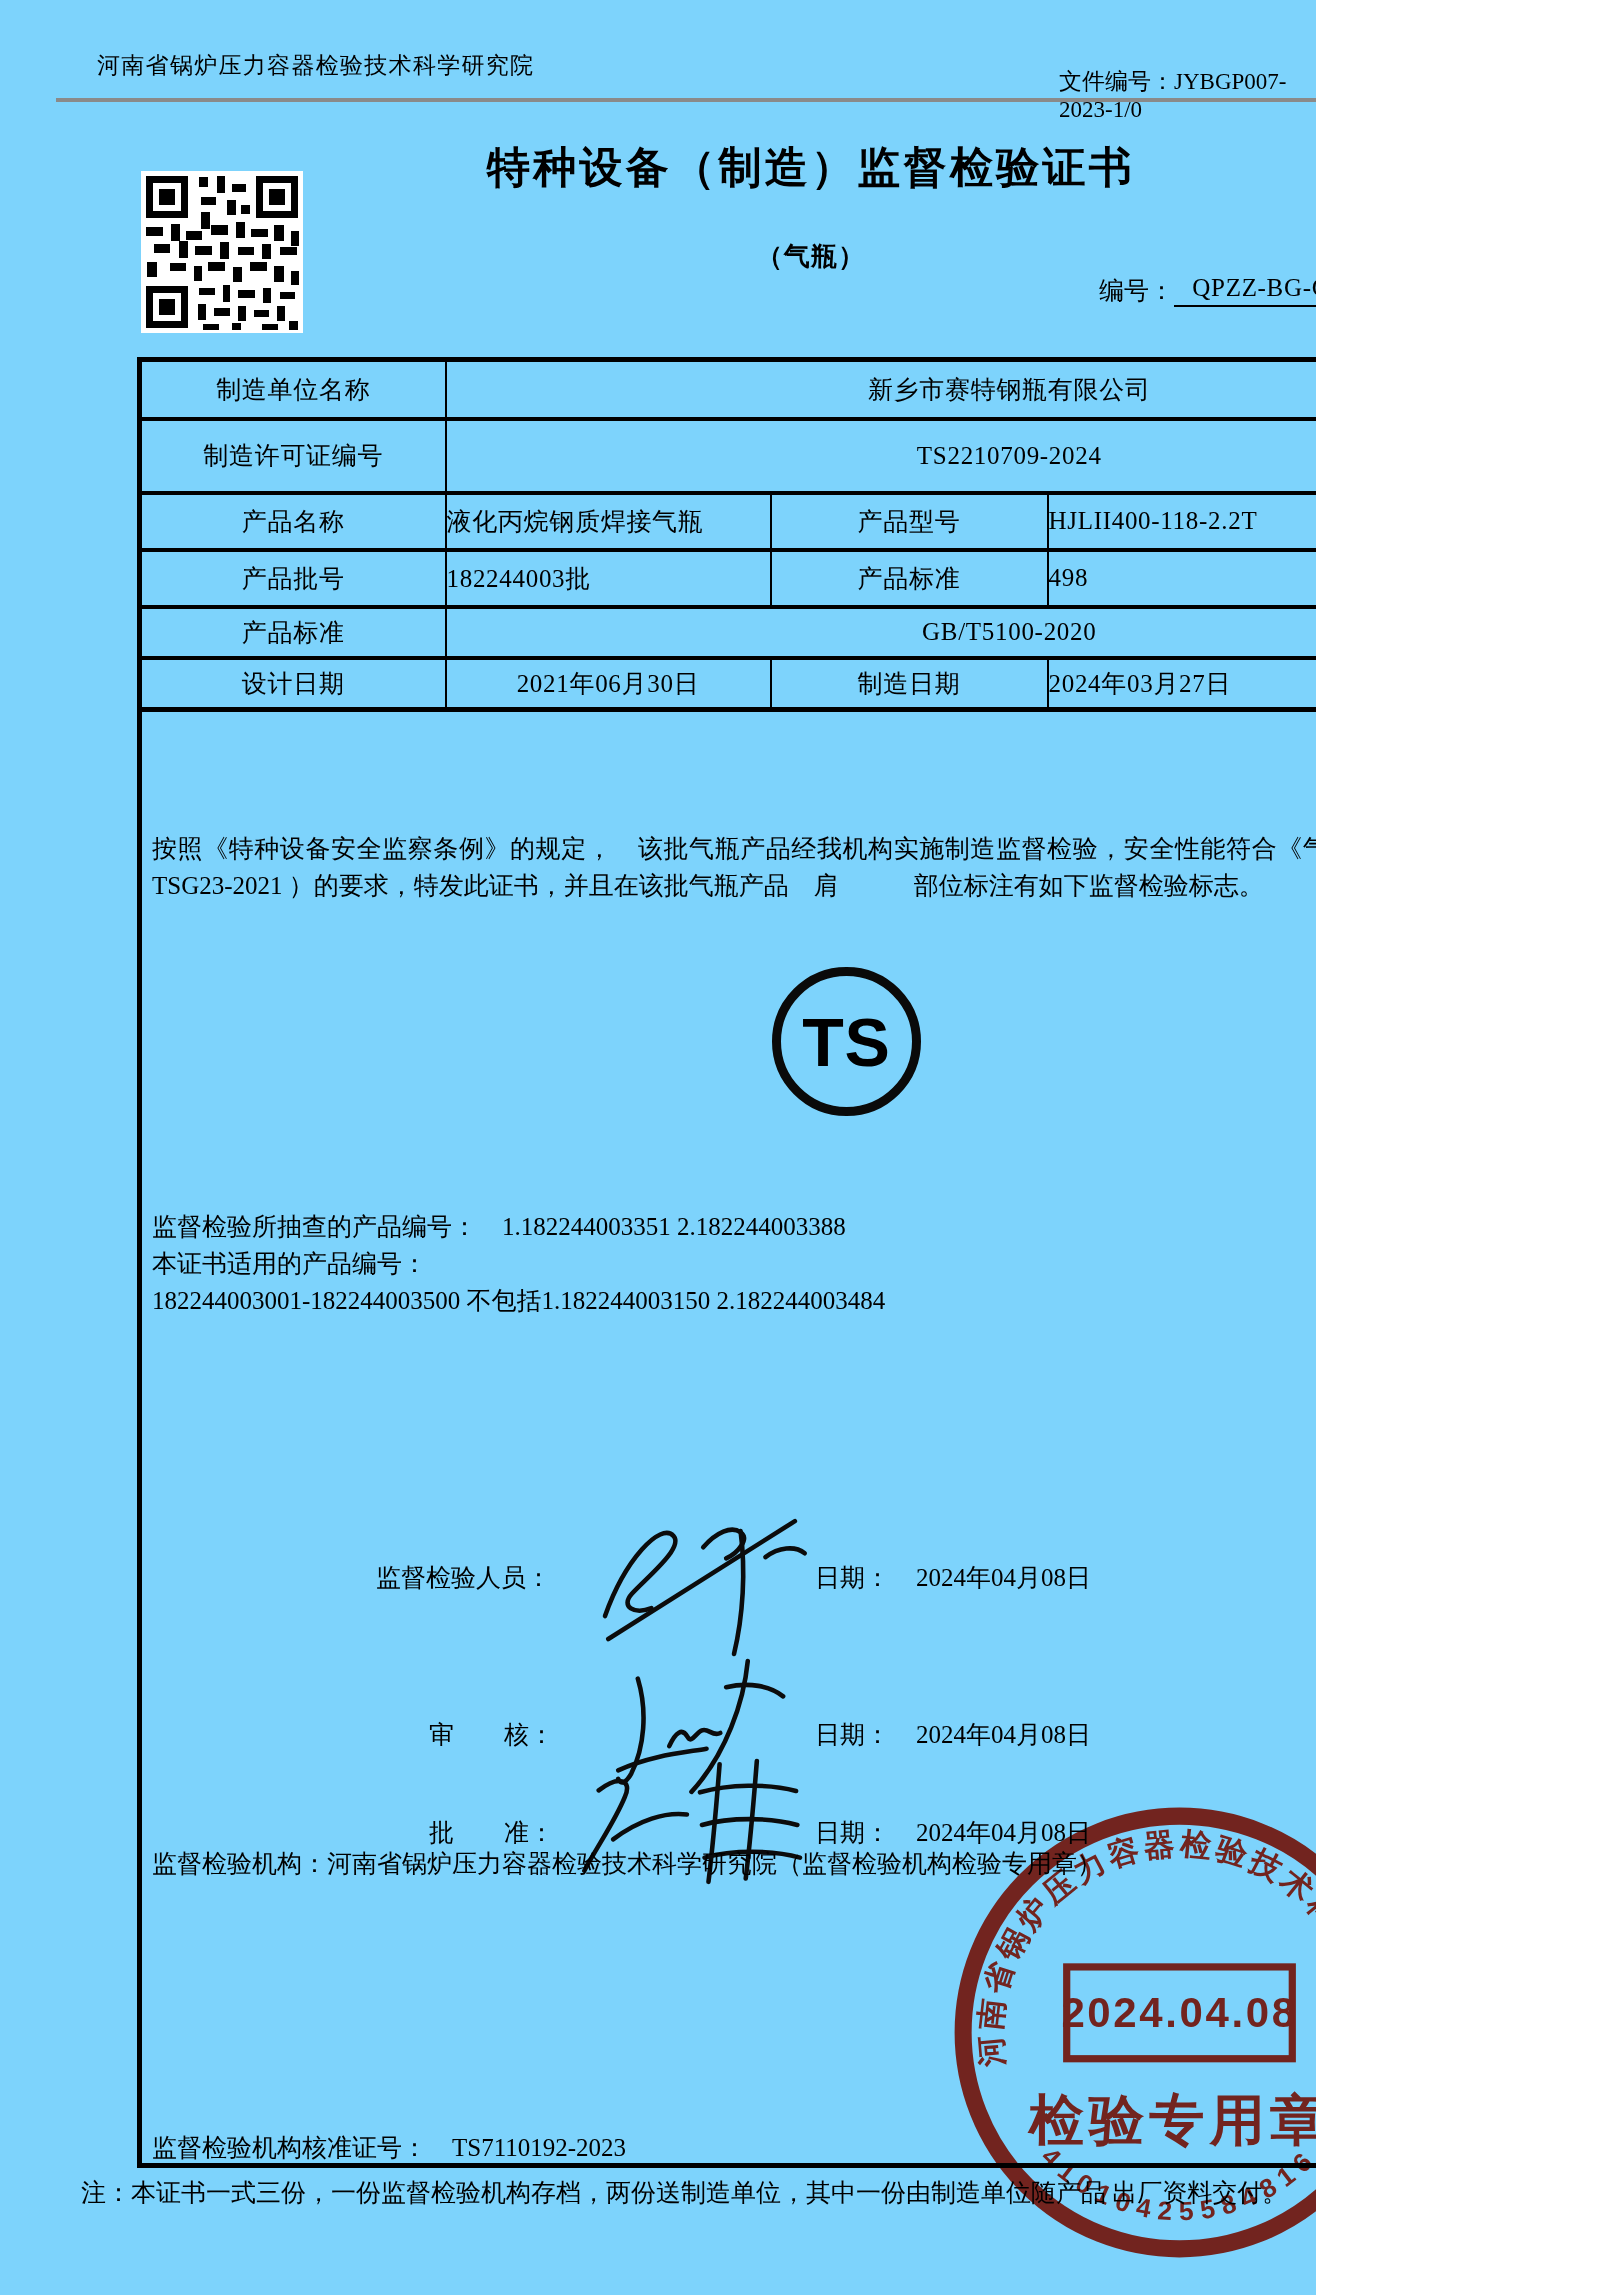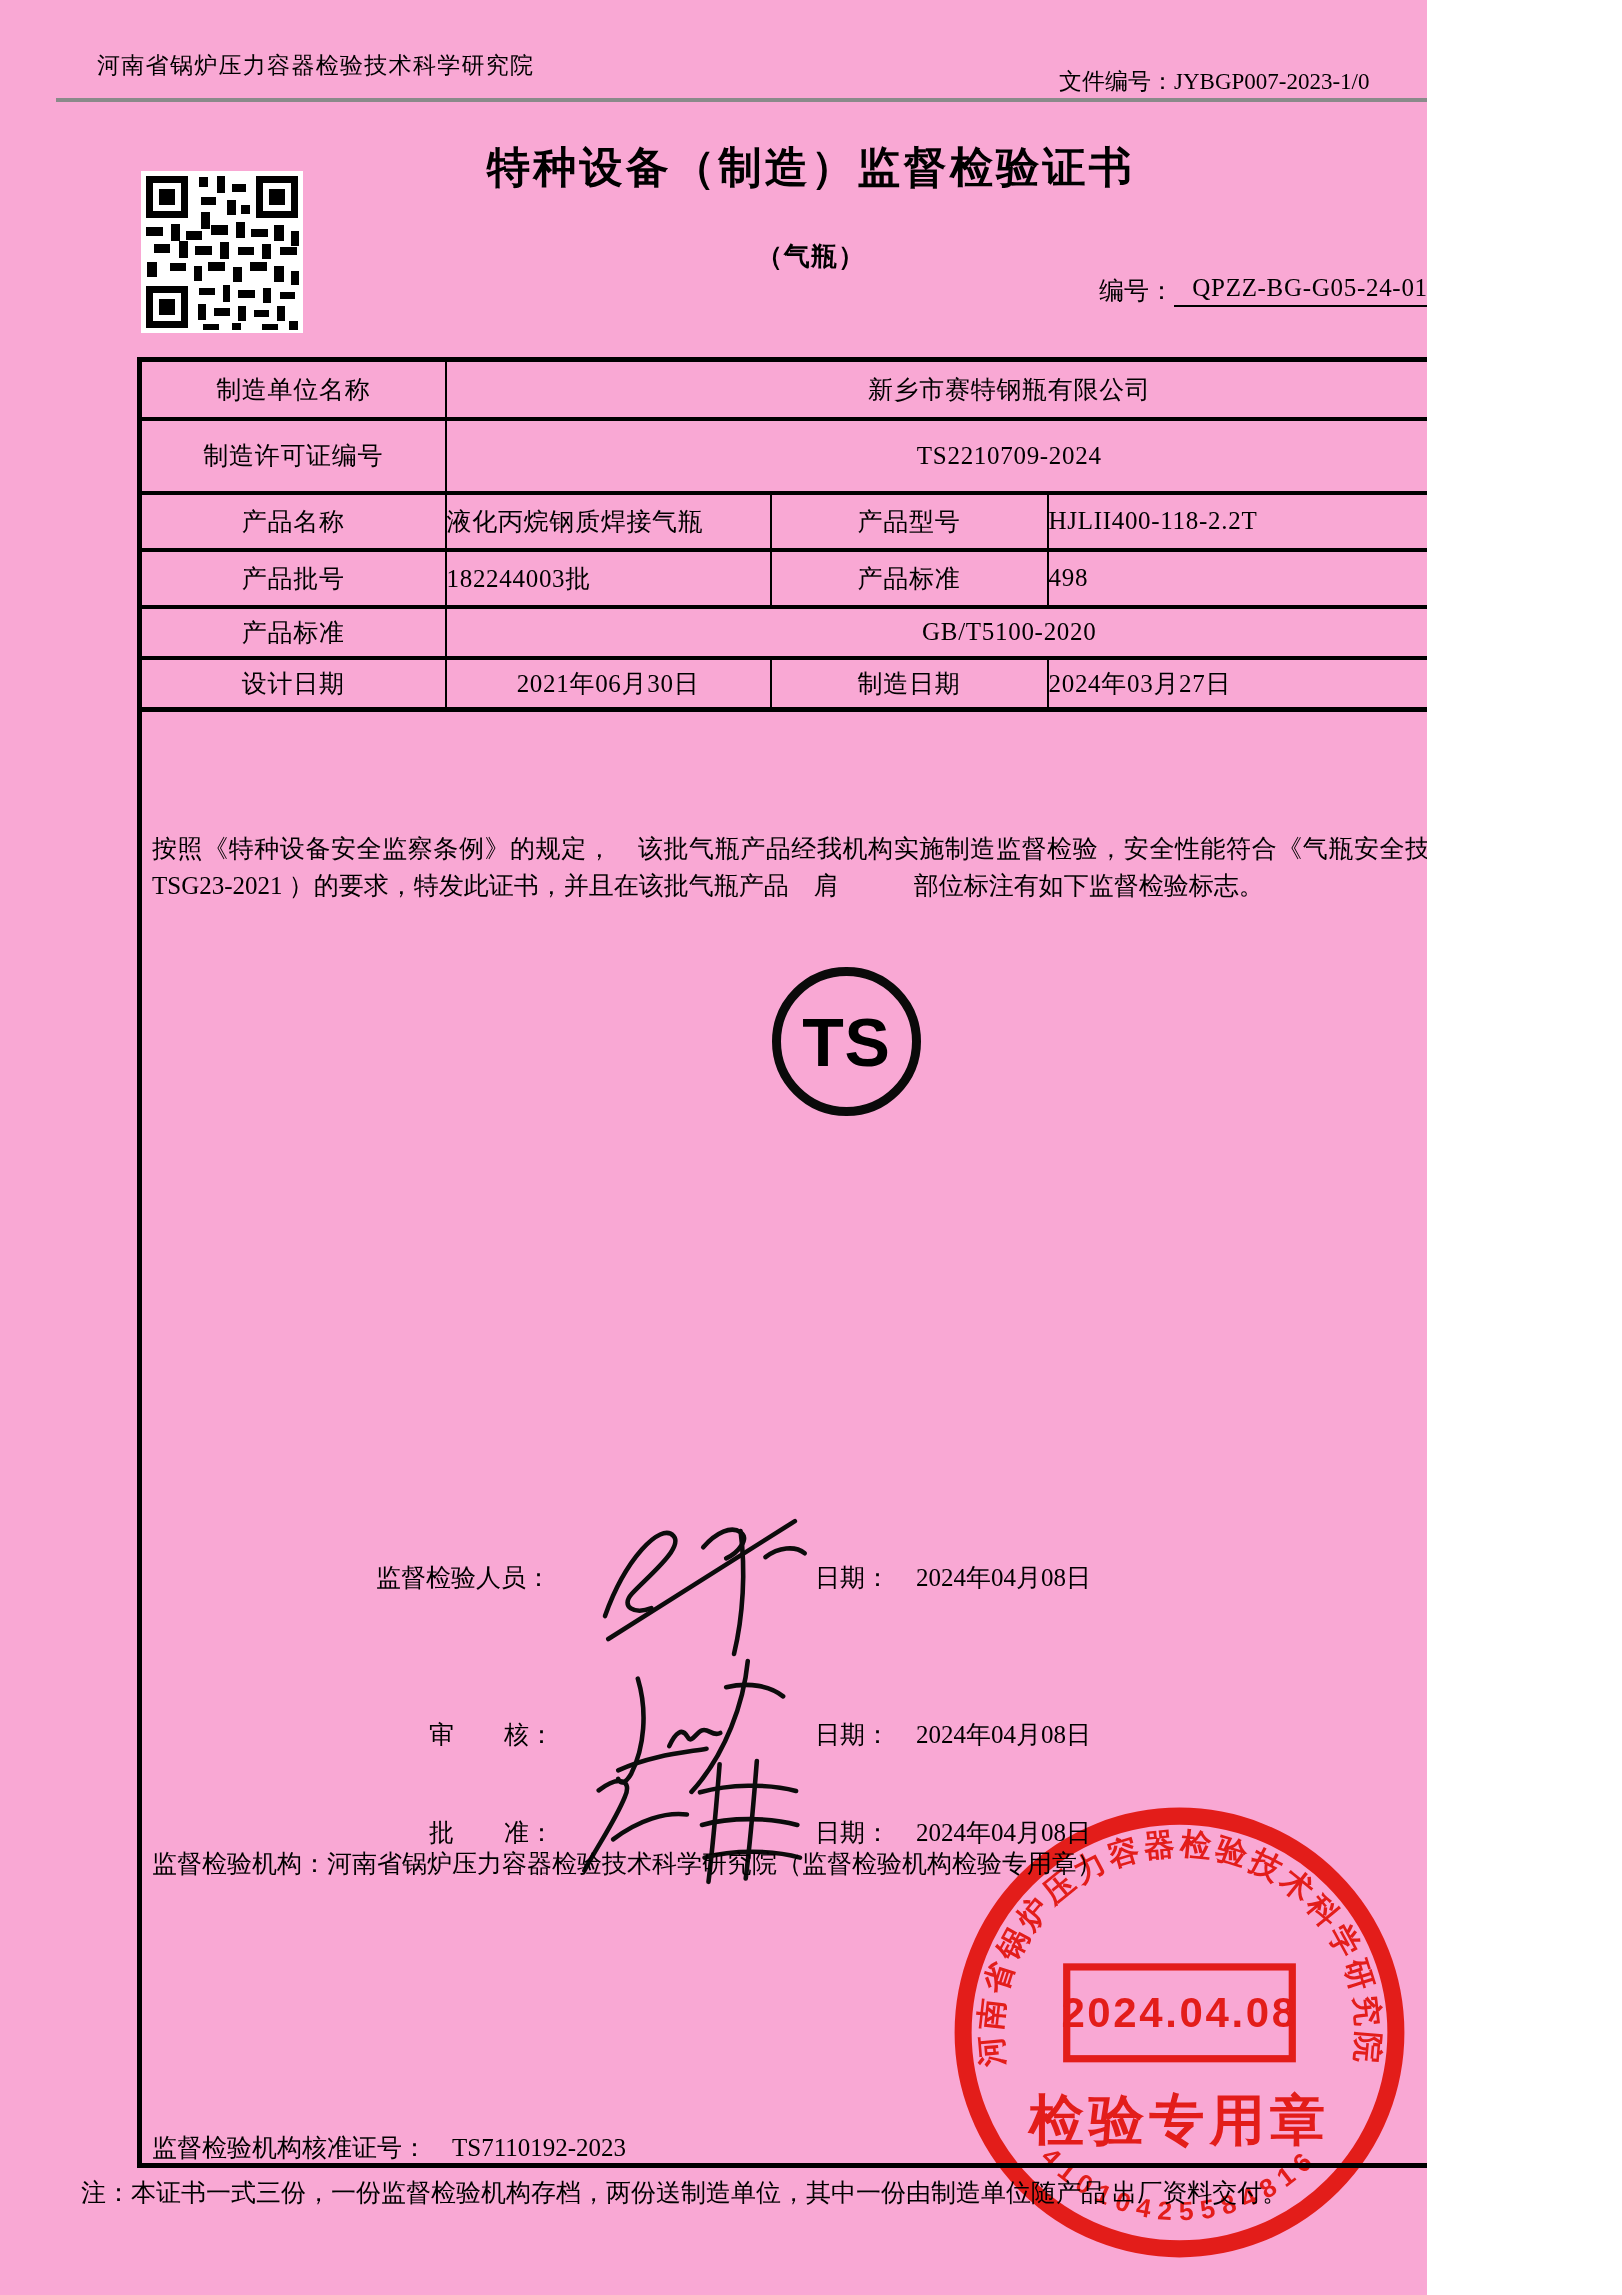--- a/index.html
+++ b/index.html
@@ -1,16 +1,16 @@
 <!DOCTYPE html>
 <html style="font-size:10.5px"><head>
 <meta charset="utf-8">
 <style>
   html,body{margin:0;padding:0;background:#fff;}
-  .page{position:relative;width:1427px;height:2295px;background:#f9a8d4;overflow:hidden;
+  .page{position:relative;width:1316px;height:2295px;background:#7dd3fc;overflow:hidden;
         font-family:"Liberation Serif","DejaVu Serif",serif;color:#000;}
   .abs{position:absolute;}
   .hei{font-family:"Liberation Sans","DejaVu Sans",sans-serif;}
 
   
   .hdr-left{left:97px;top:50px;font-size:23px;letter-spacing:1.3px;}
   .hdr-right{left:1059px;top:50px;font-size:23px;margin-top:16px;}
   .hdr-rule{left:56px;top:98px;width:1512px;height:3.9px;background:#8a8a8a;}
 
   
@@ -183,20 +183,25 @@
     </tr>
   </tbody>
     </table>
 
   <div class="abs statement">按照《特种设备安全监察条例》的规定，　该批气瓶产品经我机构实施制造监督检验，安全性能符合《气瓶安全技术规程》（ TSG23-2021 ）的要求，特发此证书，并且在该批气瓶产品　肩　　　部位标注有如下监督检验标志。</div>
 
   <div class="abs tsmark">
     <span>TS</span>
   </div>
 
+  <div class="abs numbers">
+    <div><span>监督检验所抽查的产品编号：</span>　<span>1.182244003351  2.182244003388</span></div>
+    <div>本证书适用的产品编号：</div>
+    <div><span>182244003001-182244003500</span>  <span>不包括1.182244003150  2.182244003484</span></div>
+  </div>
 
   <div class="sigrow" style="left:376px;top:1561px;">监督检验人员：</div>
   <svg class="sig-svg" style="left:569px;top:1485px;" width="275" height="177" viewBox="0 0 420 270">
     <path d="M55,200 C85,115 140,55 160,78 C175,96 120,140 96,166 C78,186 100,198 126,188"></path>
     <path d="M60,235 L345,55"></path>
     <path d="M205,95 C225,72 248,62 262,72 C276,82 258,104 240,112"></path>
     <path d="M262,70 C270,130 266,200 252,258"></path>
     <path d="M300,110 C320,95 345,92 360,104"></path>
   </svg>
   <div class="date-part" style="left:815px;top:1561px;">日期：</div>

